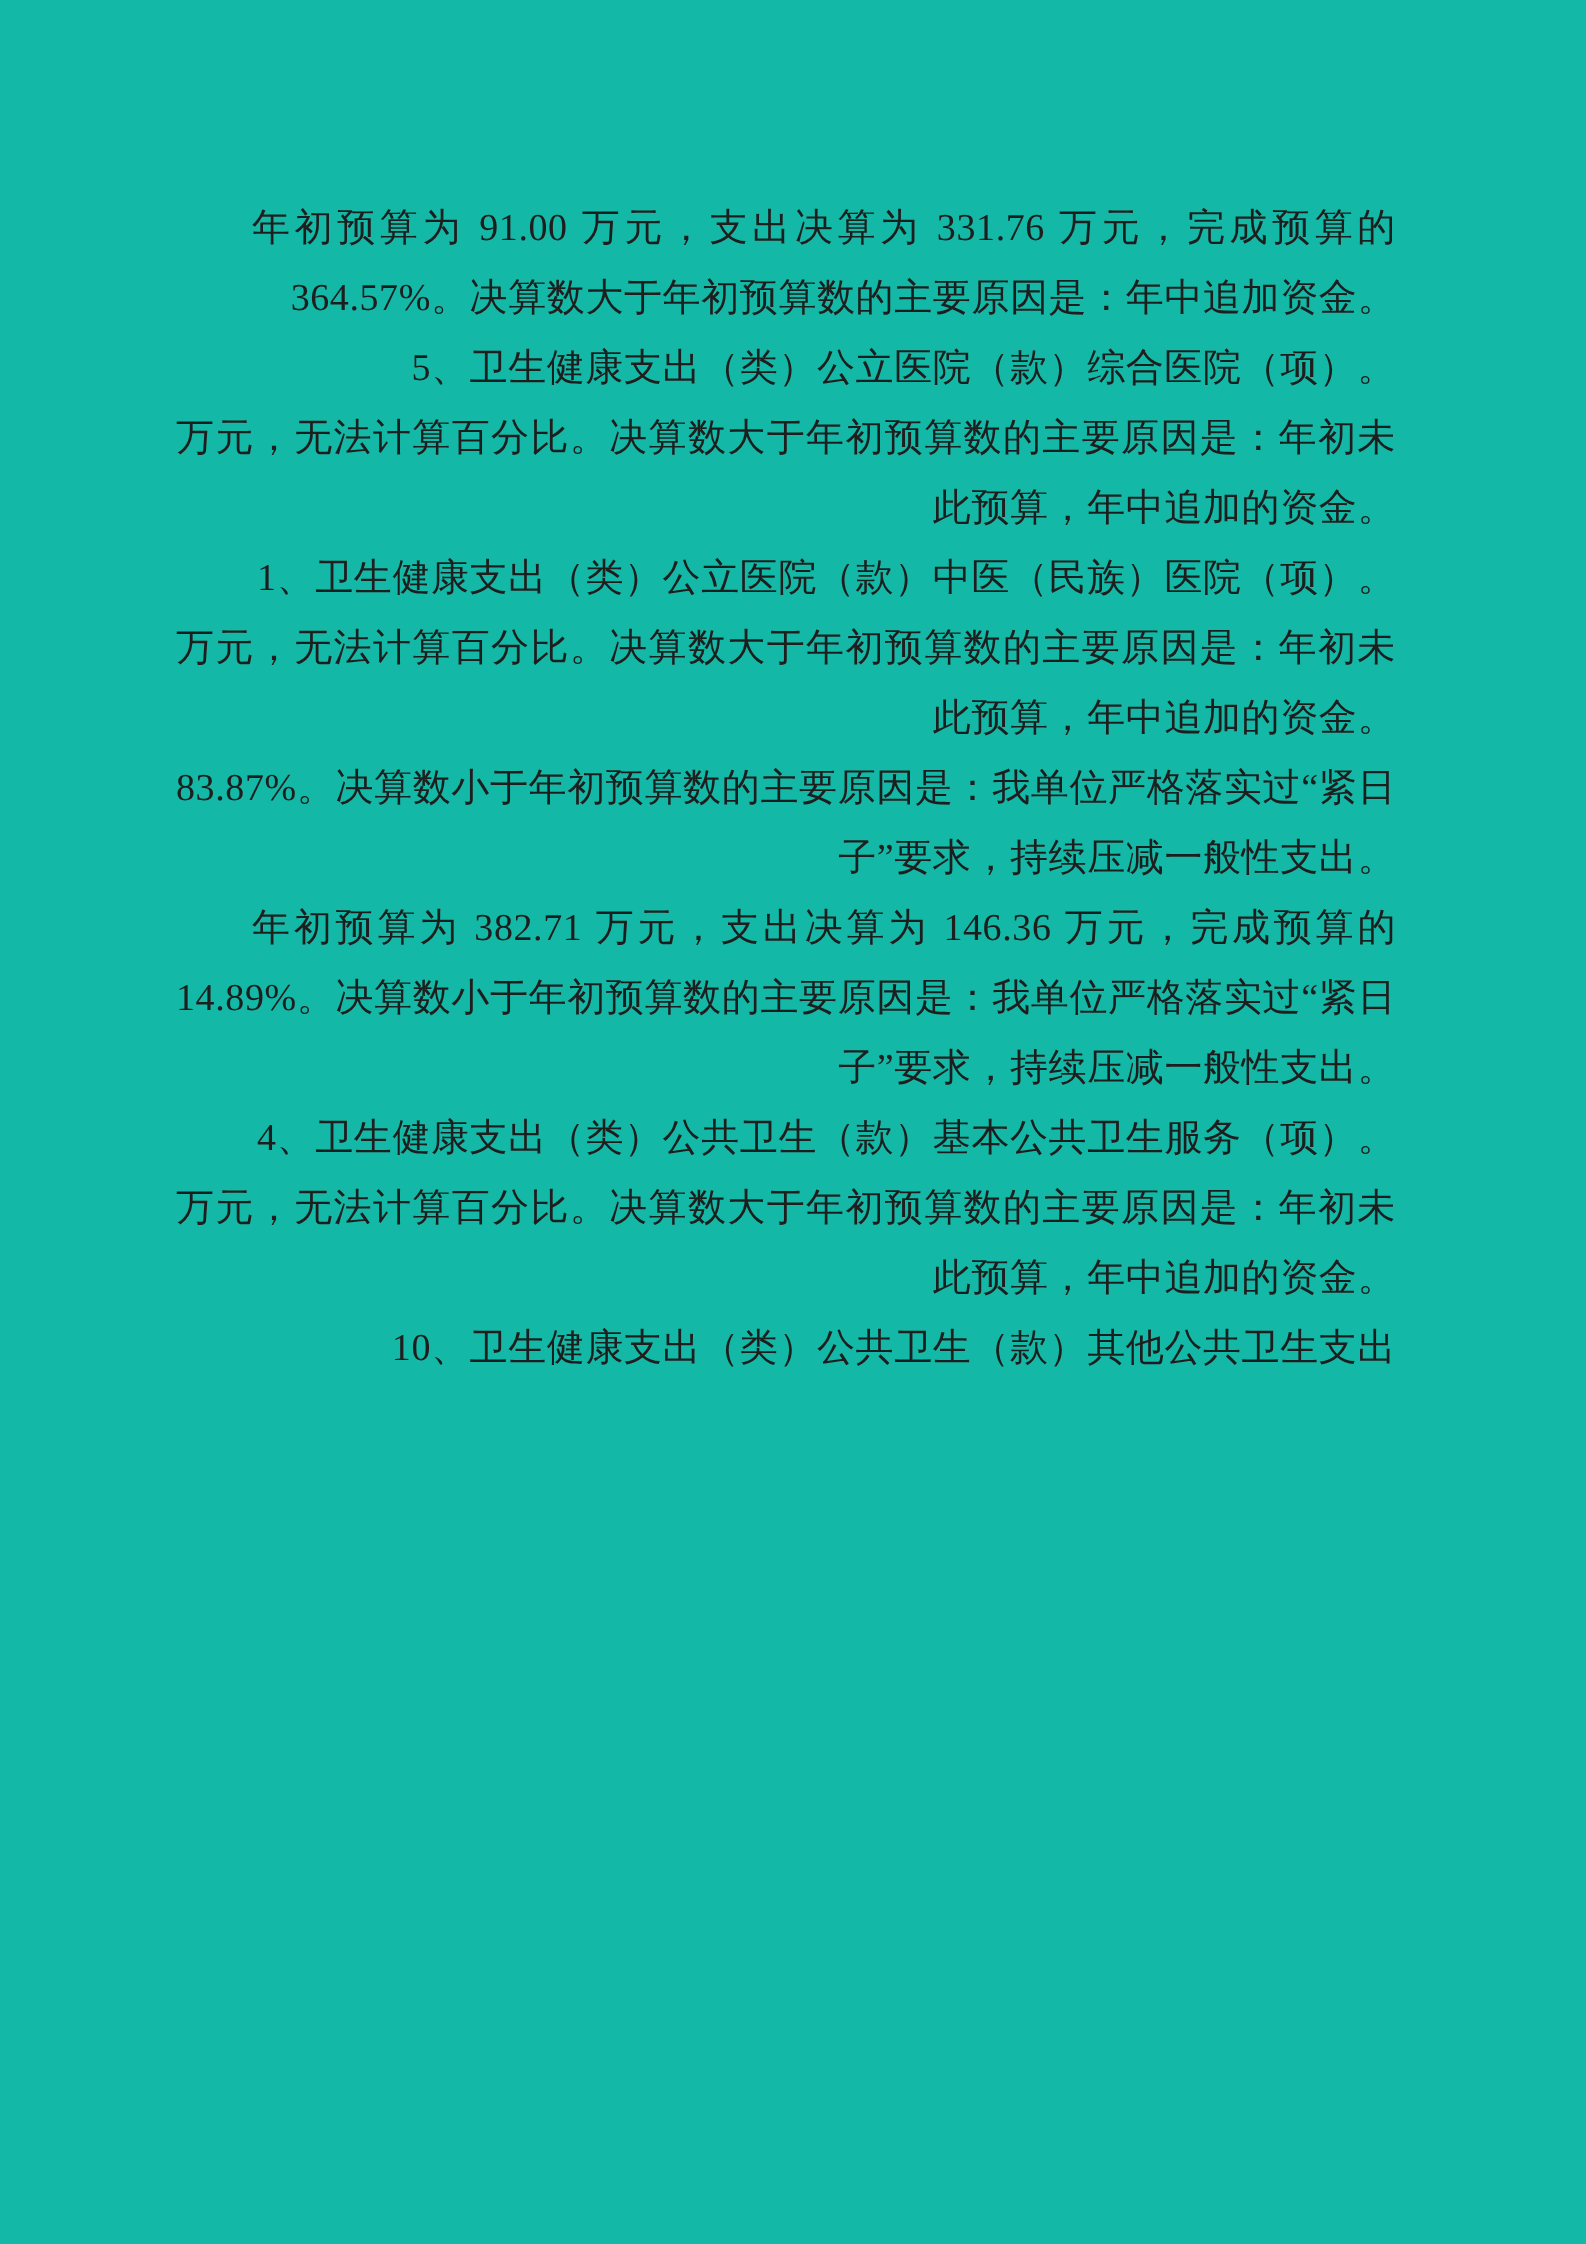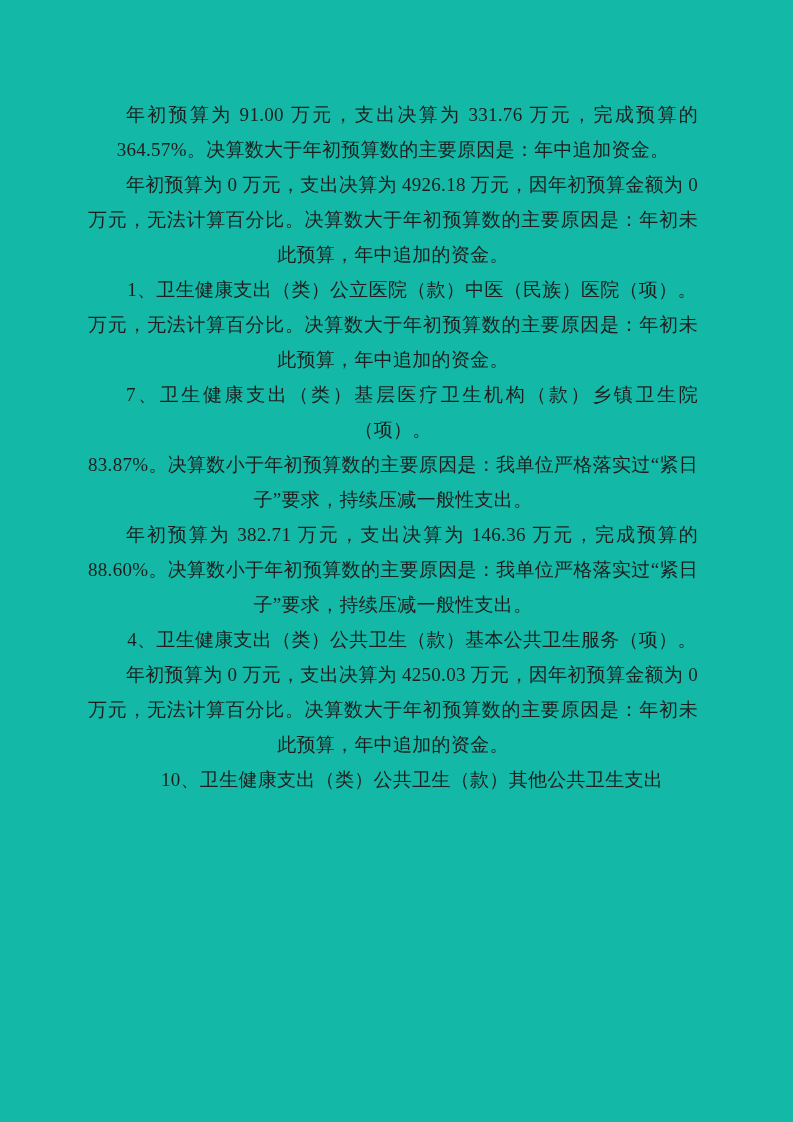--- a/index.html
+++ b/index.html
@@ -25,21 +25,21 @@
   }
   .para {
     margin: 0;
     padding: 0;
   }
   .line {
     display: block;
     line-height: 35px;
     height: 35px;
     letter-spacing: 0.3px;
-    text-align: center;
+    text-align: right;
     overflow: hidden;
   }
   
   .line.fill {
     text-align: justify;
     text-align-last: justify;
     text-justify: inter-character;
   }
   
   .line.indent {
@@ -49,49 +49,46 @@
 </head>
 <body>
 
 <main class="page">
   <section id="doc-body">
       <div class="para">
         <div class="line indent fill">年初预算为 91.00 万元，支出决算为 331.76 万元，完成预算的</div>
         <div class="line">364.57%。决算数大于年初预算数的主要原因是：年中追加资金。</div>
       </div>
       <div class="para">
-        <div class="line indent fill">年初预算为 0 万元，支出决算为 4926.18 万元，因年初预算金额为 0</div>
+        <div class="line indent">5、卫生健康支出（类）公立医院（款）综合医院（项）。</div>
+      </div>
+      <div class="para">
         <div class="line fill">万元，无法计算百分比。决算数大于年初预算数的主要原因是：年初未做</div>
         <div class="line">此预算，年中追加的资金。</div>
       </div>
       <div class="para">
         <div class="line indent">1、卫生健康支出（类）公立医院（款）中医（民族）医院（项）。</div>
       </div>
       <div class="para">
         <div class="line fill">万元，无法计算百分比。决算数大于年初预算数的主要原因是：年初未做</div>
         <div class="line">此预算，年中追加的资金。</div>
       </div>
       <div class="para">
-        <div class="line indent fill">7、卫生健康支出（类）基层医疗卫生机构（款）乡镇卫生院</div>
-        <div class="line">（项）。</div>
-      </div>
-      <div class="para">
         <div class="line fill">83.87%。决算数小于年初预算数的主要原因是：我单位严格落实过“紧日</div>
         <div class="line">子”要求，持续压减一般性支出。</div>
       </div>
       <div class="para">
         <div class="line indent fill">年初预算为 382.71 万元，支出决算为 146.36 万元，完成预算的</div>
-        <div class="line fill">88.60%。决算数小于年初预算数的主要原因是：我单位严格落实过“紧日</div>
+        <div class="line fill">14.89%。决算数小于年初预算数的主要原因是：我单位严格落实过“紧日</div>
         <div class="line">子”要求，持续压减一般性支出。</div>
       </div>
       <div class="para">
         <div class="line indent">4、卫生健康支出（类）公共卫生（款）基本公共卫生服务（项）。</div>
       </div>
       <div class="para">
-        <div class="line indent fill">年初预算为 0 万元，支出决算为 4250.03 万元，因年初预算金额为 0</div>
         <div class="line fill">万元，无法计算百分比。决算数大于年初预算数的主要原因是：年初未做</div>
         <div class="line">此预算，年中追加的资金。</div>
       </div>
       <div class="para">
         <div class="line indent">10、卫生健康支出（类）公共卫生（款）其他公共卫生支出（项）。</div>
       </div>
     </section>
 </main>
 
 </body></html>

